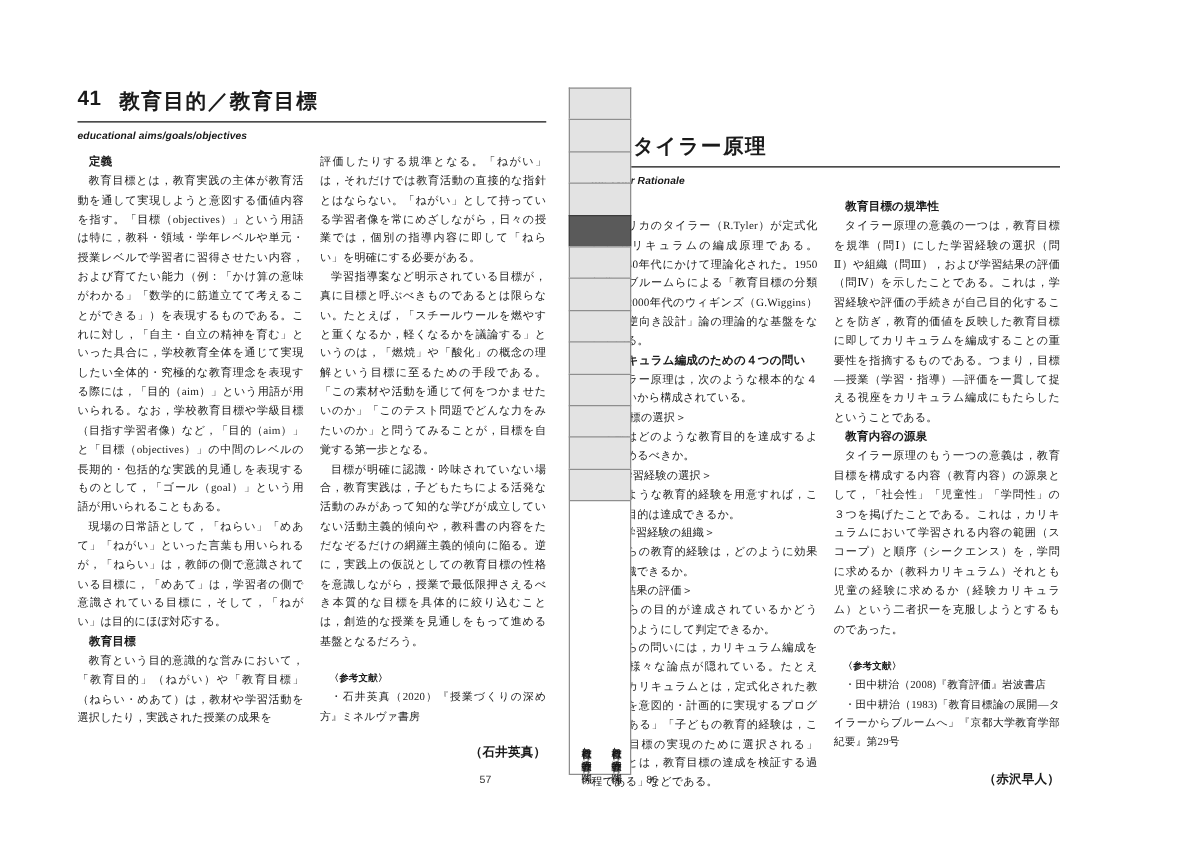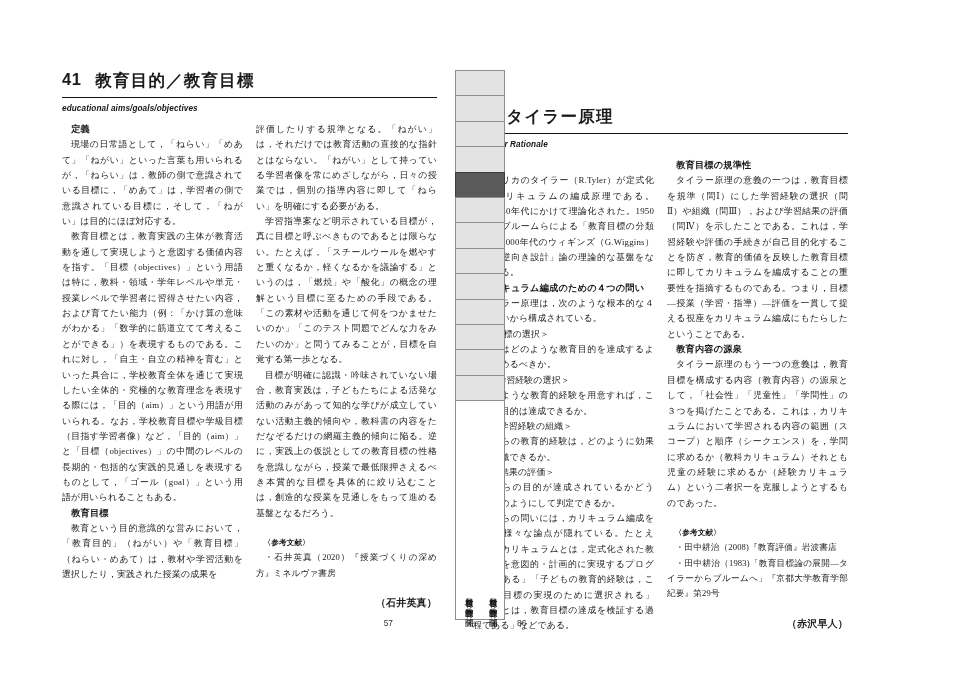--- a/index.html
+++ b/index.html
@@ -194,22 +194,22 @@
     <div class="entry-head">
       <span class="entry-num">41</span>
       <span class="entry-title">教育目的／教育目標</span>
     </div>
     <div class="entry-en">educational aims/goals/objectives</div>
 
     <div class="cols">
 
       <div class="col">
         <p class="sub">定義</p>
+        <p>教育目標とは，教育実践の主体が教育活動を通して実現しようと意図する価値内容を指す。「目標（objectives）」という用語は特に，教科・領域・学年レベルや単元・授業レベルで学習者に習得させたい内容，および育てたい能力（例：「かけ算の意味がわかる」「数学的に筋道立てて考えることができる」）を表現するものである。これに対し，「自主・自立の精神を育む」といった具合に，学校教育全体を通じて実現したい全体的・究極的な教育理念を表現する際には，「目的（aim）」という用語が用いられる。なお，学校教育目標や学級目標（目指す学習者像）など，「目的（aim）」と「目標（objectives）」の中間のレベルの長期的・包括的な実践的見通しを表現するものとして，「ゴール（goal）」という用語が用いられることもある。</p>
         <p>現場の日常語として，「ねらい」「めあて」「ねがい」といった言葉も用いられるが，「ねらい」は，教師の側で意識されている目標に，「めあて」は，学習者の側で意識されている目標に，そして，「ねがい」は目的にほぼ対応する。</p>
-        <p>教育目標とは，教育実践の主体が教育活動を通して実現しようと意図する価値内容を指す。「目標（objectives）」という用語は特に，教科・領域・学年レベルや単元・授業レベルで学習者に習得させたい内容，および育てたい能力（例：「かけ算の意味がわかる」「数学的に筋道立てて考えることができる」）を表現するものである。これに対し，「自主・自立の精神を育む」といった具合に，学校教育全体を通じて実現したい全体的・究極的な教育理念を表現する際には，「目的（aim）」という用語が用いられる。なお，学校教育目標や学級目標（目指す学習者像）など，「目的（aim）」と「目標（objectives）」の中間のレベルの長期的・包括的な実践的見通しを表現するものとして，「ゴール（goal）」という用語が用いられることもある。</p>
         <p class="sub">教育目標</p>
         <p>教育という目的意識的な営みにおいて，「教育目的」（ねがい）や「教育目標」（ねらい・めあて）は，教材や学習活動を選択したり，実践された授業の成果を</p>
       </div>
 
       <div class="col">
         <p class="noindent">評価したりする規準となる。「ねがい」は，それだけでは教育活動の直接的な指針とはならない。「ねがい」として持っている学習者像を常にめざしながら，日々の授業では，個別の指導内容に即して「ねらい」を明確にする必要がある。</p>
         <p>学習指導案など明示されている目標が，真に目標と呼ぶべきものであるとは限らない。たとえば，「スチールウールを燃やすと重くなるか，軽くなるかを議論する」というのは，「燃焼」や「酸化」の概念の理解という目標に至るための手段である。「この素材や活動を通じて何をつかませたいのか」「このテスト問題でどんな力をみたいのか」と問うてみることが，目標を自覚する第一歩となる。</p>
         <p>目標が明確に認識・吟味されていない場合，教育実践は，子どもたちによる活発な活動のみがあって知的な学びが成立していない活動主義的傾向や，教科書の内容をただなぞるだけの網羅主義的傾向に陥る。逆に，実践上の仮説としての教育目標の性格を意識しながら，授業で最低限押さえるべき本質的な目標を具体的に絞り込むことは，創造的な授業を見通しをもって進める基盤となるだろう。</p>
         <p class="refs-head">〈参考文献〉</p>
         <p class="ref">・石井英真（2020）『授業づくりの深め方』ミネルヴァ書房</p>

